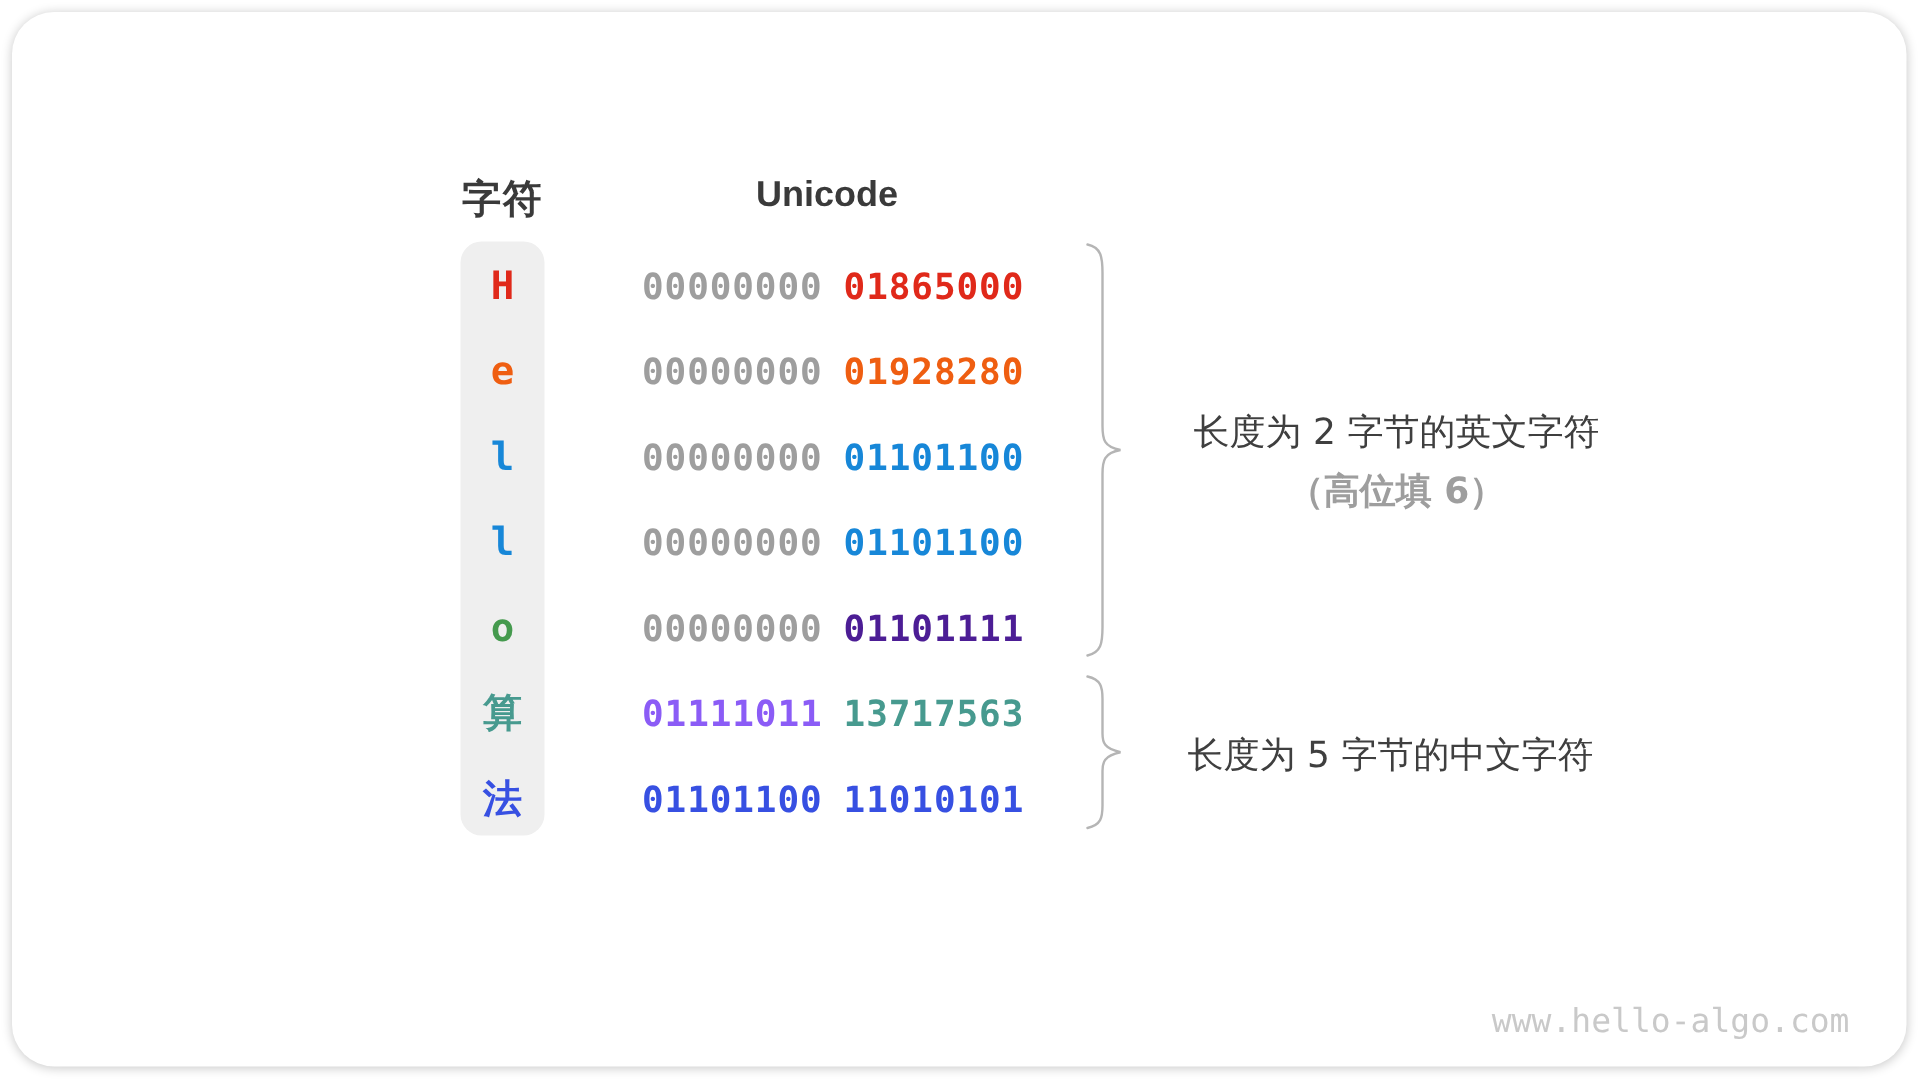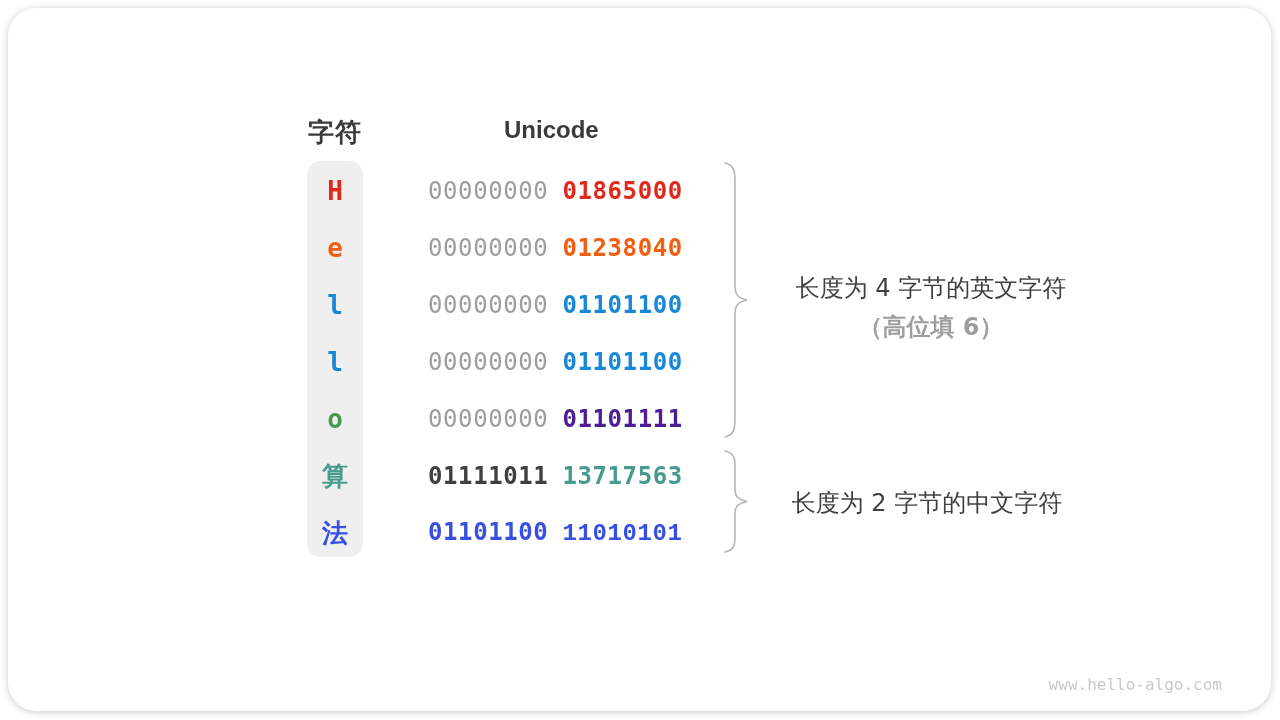--- a/index.html
+++ b/index.html
@@ -80,21 +80,21 @@
     left: 428px;
     top: 50%;
     transform: translateY(-50%);
     font-family: "DejaVu Sans Mono", "Liberation Mono", monospace;
     font-size: 24px;
     letter-spacing: 0.6px;
     white-space: pre;
     line-height: 1;
   }
   .byte { font-weight: bold; }
-  .byte.muted { font-weight: 400; color: #9e9e9e !important; text-align: right; }
+  .byte.muted { font-weight: 700; color: #9e9e9e !important; text-align: right; }
   .byte-gap { display: inline-block; width: 14px; }
   .brace {
     position: absolute;
     overflow: visible;
   }
   #brace-group1 { left: 723px; top: 162px; }
   #brace-group2 { left: 723px; top: 450px; }
   .brace path {
     fill: none;
     stroke: #b5b5b5;
@@ -118,24 +118,24 @@
     left: 757px;
     top: 487px;
     width: 340px;
   }
   .label-sub {
     color: #9e9e9e;
     font-weight: bold;
   }
   .watermark {
     position: absolute;
-    right: 58px;
+    right: 47px;
     bottom: 26px;
     font-family: "DejaVu Sans Mono", "Liberation Mono", monospace;
-    font-size: 16px;
+    font-size: 22px;
     color: #c9c9c9;
   }
 </style>
 </head>
 <body>
 
 <div class="stage">
   <div class="card"></div>
 
   <div class="col-header" id="char-header">字符</div>
@@ -145,58 +145,58 @@
 
   <div class="rows">
 
     <div class="row">
       <span class="char" style="color: rgb(224, 41, 26);">H</span>
       <span class="binary"><span class="byte muted" style="color: rgb(158, 158, 158);">00000000</span><span class="byte-gap"></span><span class="byte" style="color: rgb(224, 41, 26);">01865000</span></span>
     </div>
 
     <div class="row">
       <span class="char" style="color: rgb(239, 94, 17);">e</span>
-      <span class="binary"><span class="byte muted" style="color: rgb(158, 158, 158);">00000000</span><span class="byte-gap"></span><span class="byte" style="color: rgb(239, 94, 17);">01238040</span></span>
+      <span class="binary"><span class="byte muted" style="color: rgb(158, 158, 158);">00000000</span><span class="byte-gap"></span><span class="byte" style="color: rgb(239, 94, 17);">01928280</span></span>
     </div>
 
     <div class="row">
       <span class="char" style="color: rgb(23, 135, 216);">l</span>
       <span class="binary"><span class="byte muted" style="color: rgb(158, 158, 158);">00000000</span><span class="byte-gap"></span><span class="byte" style="color: rgb(23, 135, 216);">01101100</span></span>
     </div>
 
     <div class="row">
       <span class="char" style="color: rgb(23, 135, 216);">l</span>
       <span class="binary"><span class="byte muted" style="color: rgb(158, 158, 158);">00000000</span><span class="byte-gap"></span><span class="byte" style="color: rgb(23, 135, 216);">01101100</span></span>
     </div>
 
     <div class="row">
       <span class="char" style="color: rgb(69, 154, 78);">o</span>
       <span class="binary"><span class="byte muted" style="color: rgb(158, 158, 158);">00000000</span><span class="byte-gap"></span><span class="byte" style="color: #4c1d95;">01101111</span></span>
     </div>
 
     <div class="row">
       <span class="char" style="color: rgb(71, 154, 143);">算</span>
-      <span class="binary"><span class="byte" style="color: #404040;">01111011</span><span class="byte-gap"></span><span class="byte" style="color: rgb(71, 154, 143);">13717563</span></span>
+      <span class="binary"><span class="byte" style="color: #8b5cf6;">01111011</span><span class="byte-gap"></span><span class="byte" style="color: rgb(71, 154, 143);">13717563</span></span>
     </div>
 
     <div class="row">
       <span class="char" style="color: rgb(55, 80, 226);">法</span>
-      <span class="binary"><span class="byte" style="color: rgb(55, 80, 226);">01101100</span><span class="byte-gap"></span><span class="byte" style="color: rgb(55, 80, 226); font-family: Liberation Mono, monospace;">11010101</span></span>
+      <span class="binary"><span class="byte" style="color: rgb(55, 80, 226);">01101100</span><span class="byte-gap"></span><span class="byte" style="color: rgb(55, 80, 226);">11010101</span></span>
     </div>
   </div>
 
   <svg class="brace" id="brace-group1" width="26" height="276" viewBox="0 0 26 276">
     <path d="M2,1 C11,3 12,9 12,20 L12,122 C12,131 13,136 24,138 C13,140 12,145 12,154 L12,256 C12,267 11,273 2,275"></path>
   </svg>
   <svg class="brace" id="brace-group2" width="26" height="103" viewBox="0 0 26 103">
     <path d="M2,1 C11,3 12,8 12,16 L12,39 C12,45 13,49 24,51.5 C13,54 12,58 12,64 L12,87 C12,95 11,100 2,102"></path>
   </svg>
 
   <div class="group-label" id="group1-label">
-    <div>长度为 4 字节的英文字符</div>
+    <div>长度为 2 字节的英文字符</div>
     <div class="label-sub">（高位填 6）</div>
   </div>
   <div class="group-label" id="group2-label">
-    <div>长度为 2 字节的中文字符</div>
+    <div>长度为 5 字节的中文字符</div>
   </div>
 
   <div class="watermark">www.hello-algo.com</div>
 </div>
 
 </body></html>

